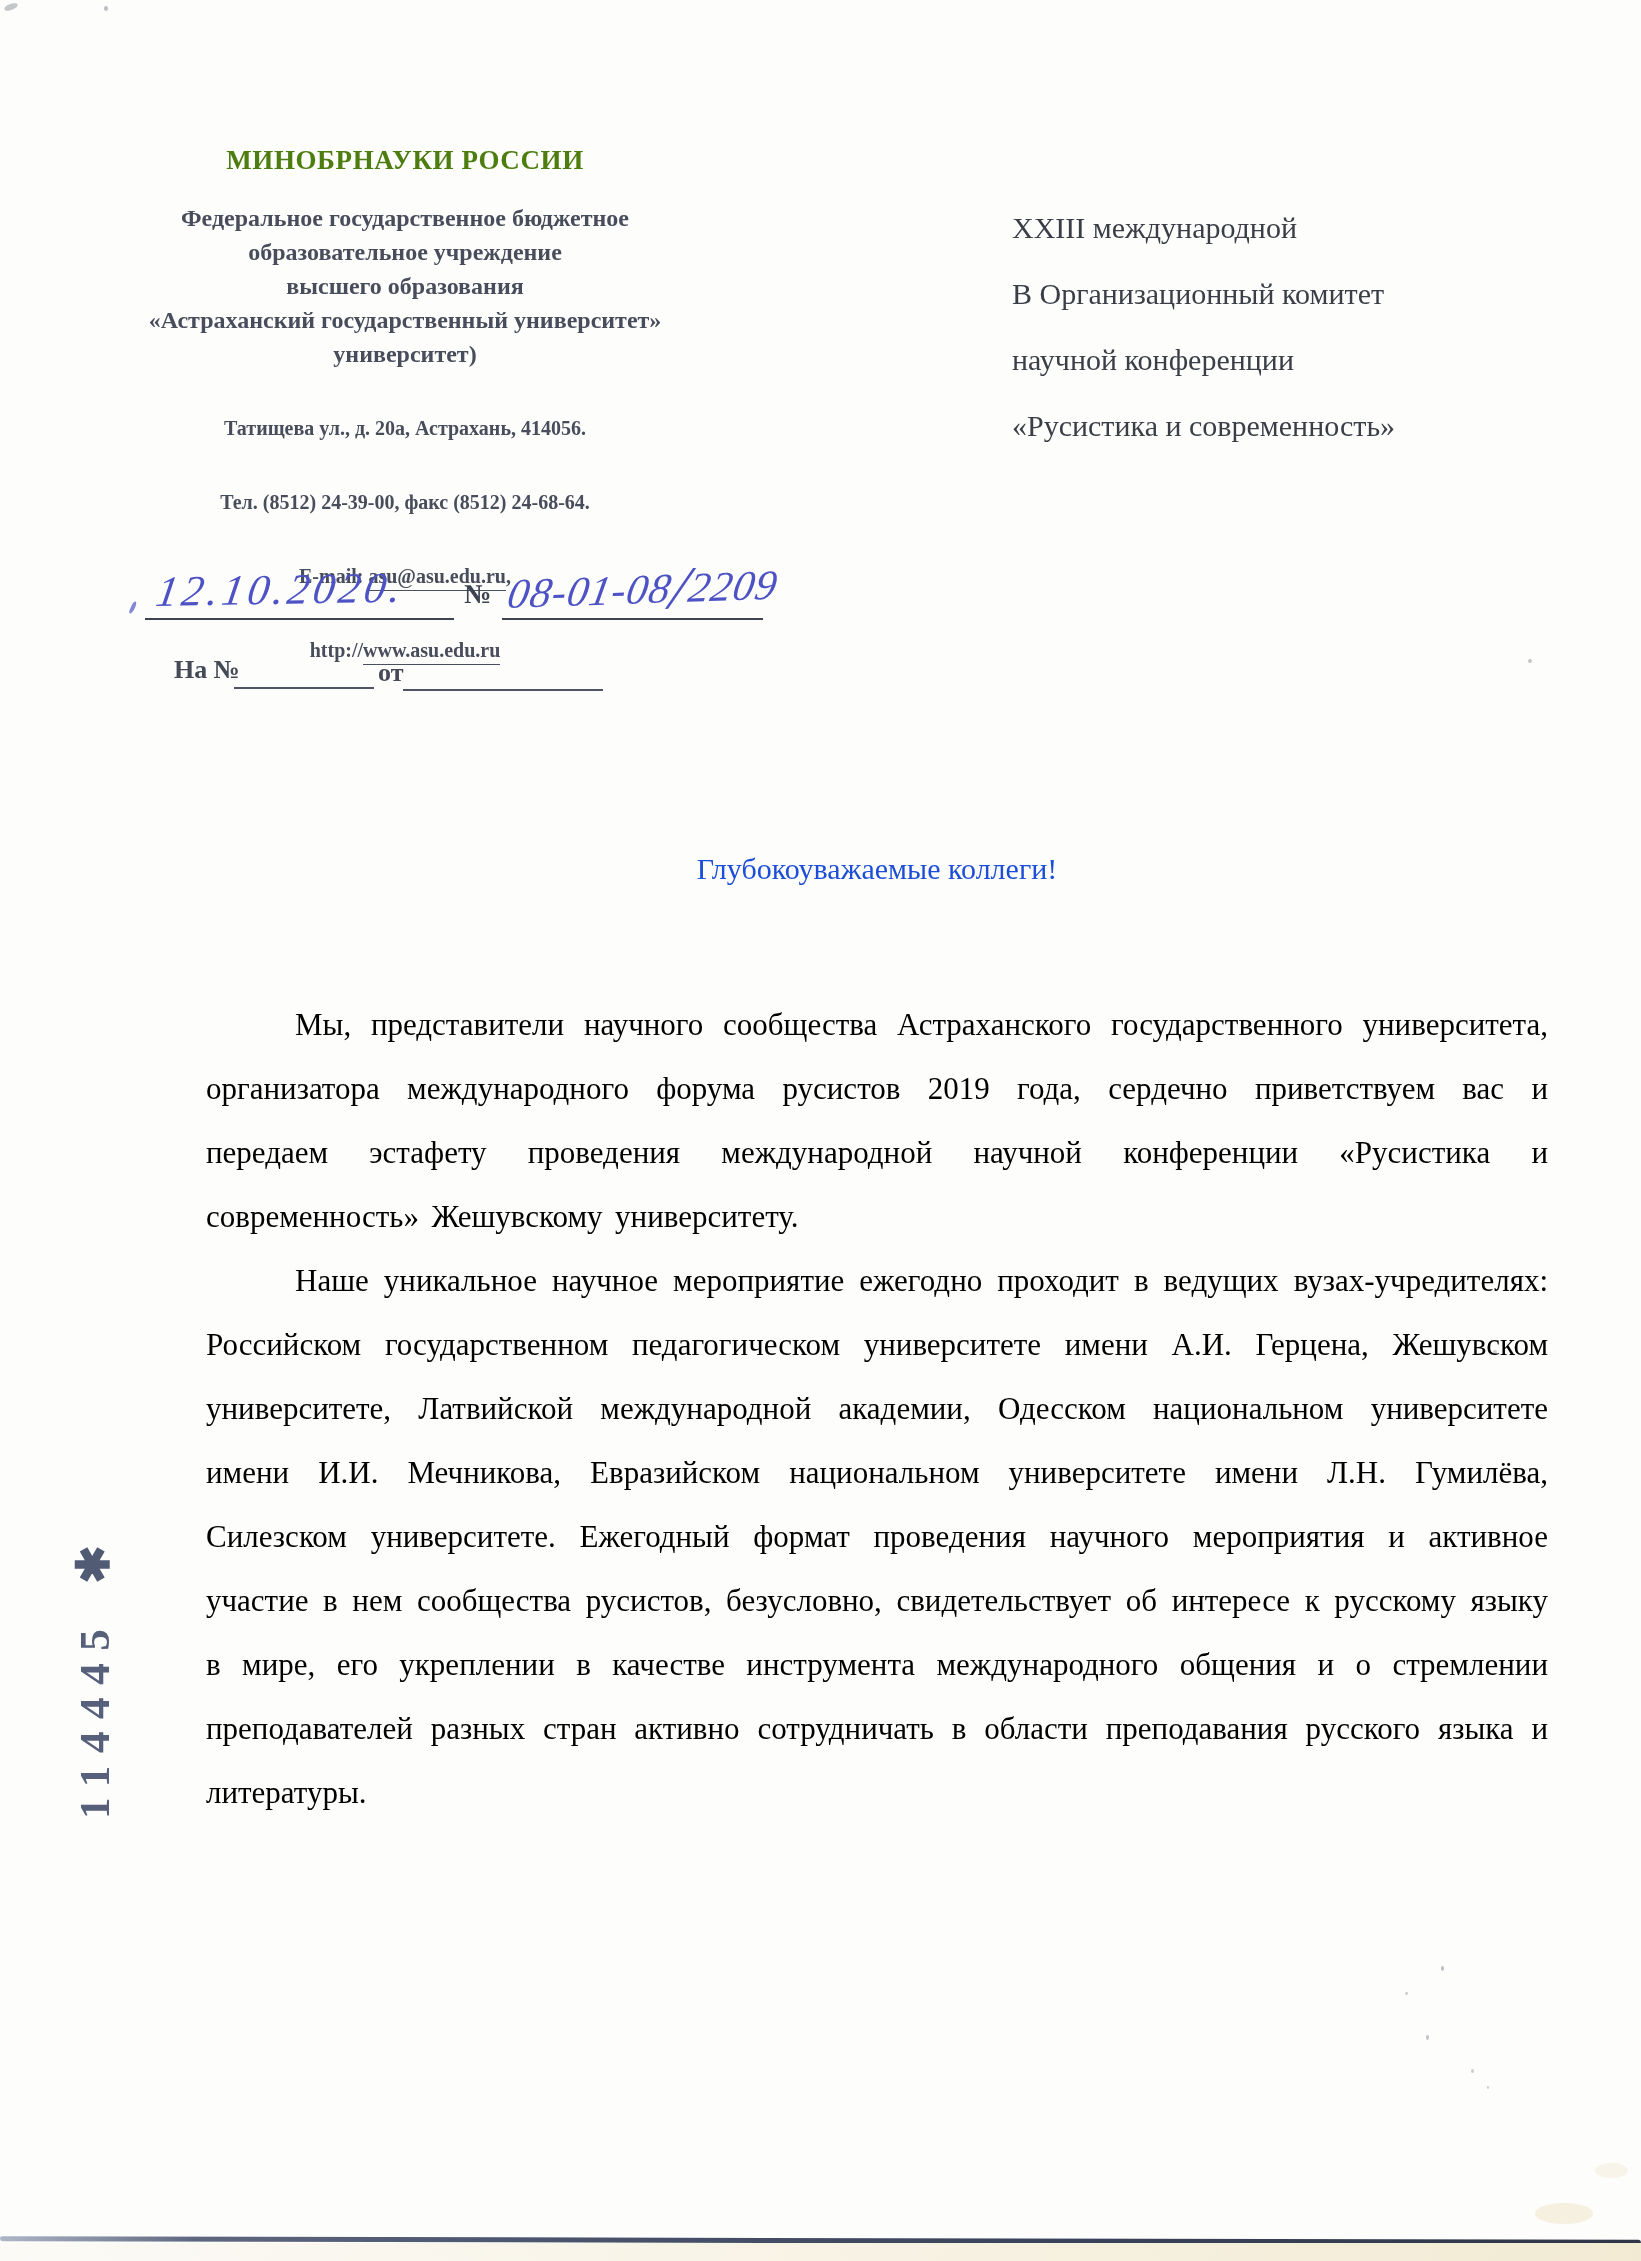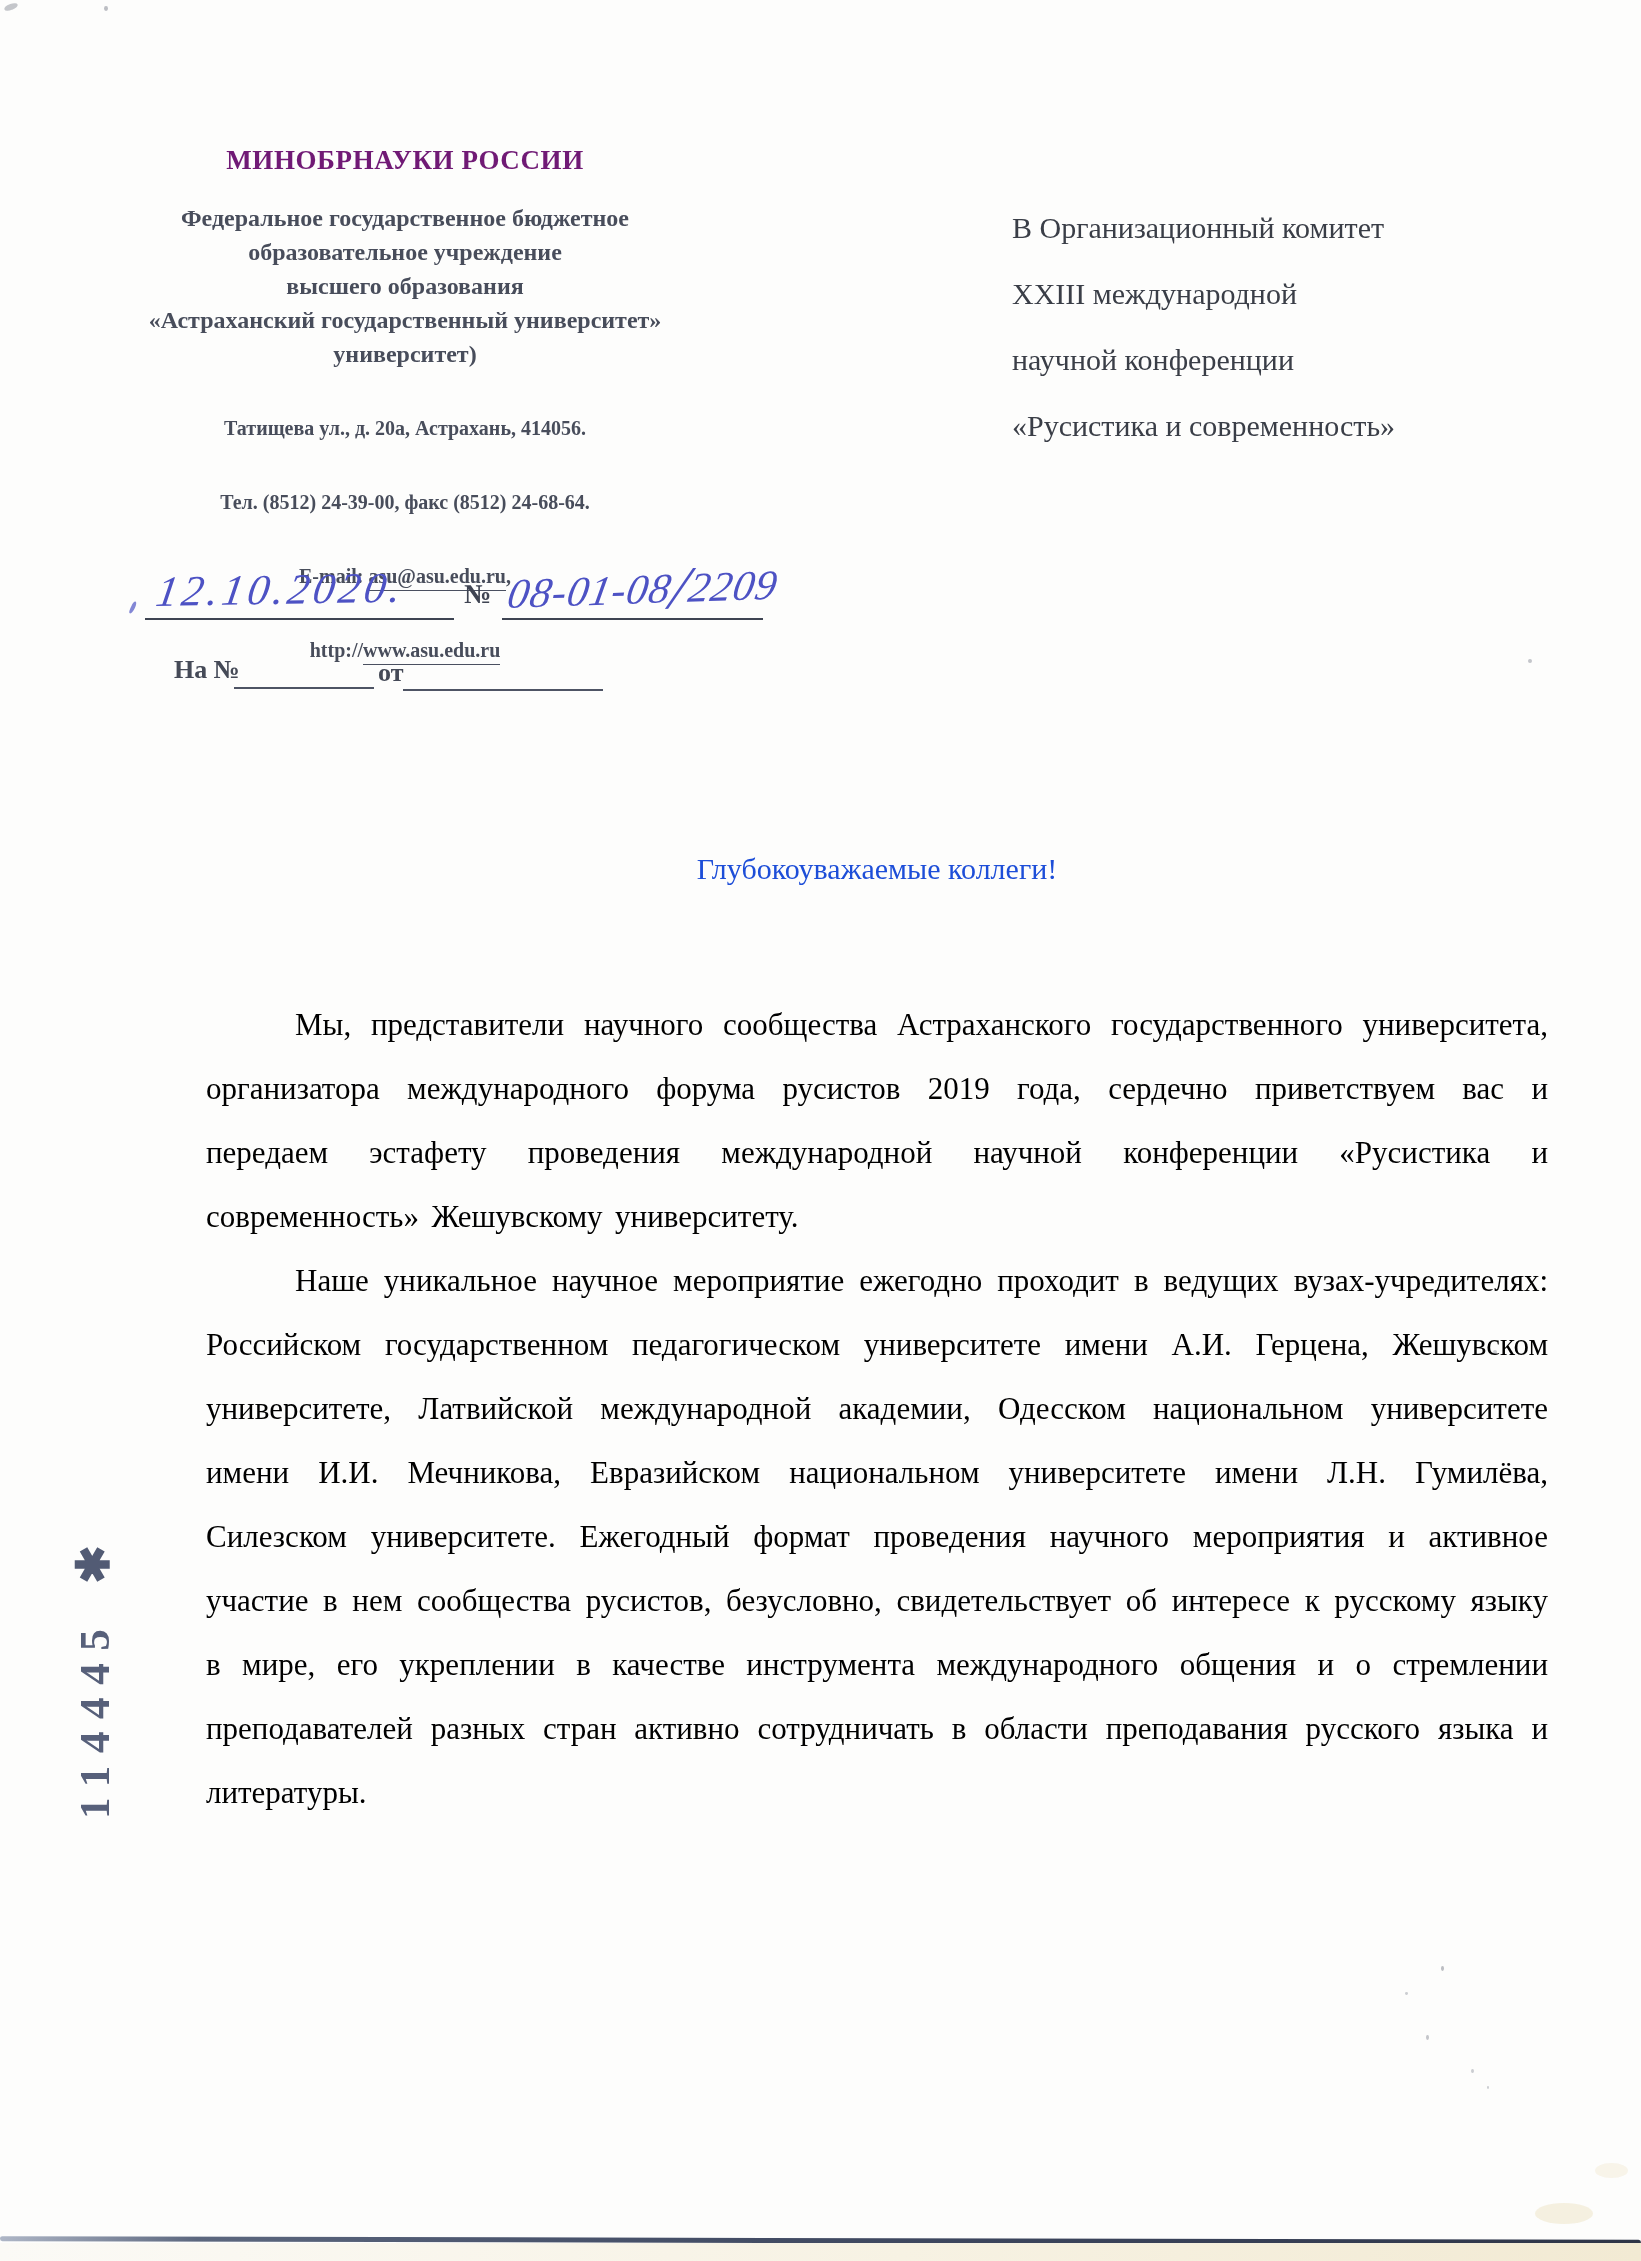--- a/index.html
+++ b/index.html
@@ -23,21 +23,21 @@
     top: 145px;
     width: 562px;
     text-align: center;
     color: #484d5b;
     font-weight: bold;
   }
   .ministry {
     font-size: 27px;
     letter-spacing: 0.6px;
     margin-bottom: 25px;
-    color: #701a75;
+    color: #4d7c0f;
   }
   .org-line { font-size: 24px; line-height: 34px; }
   .addr-block { margin-top: 29px; }
   .addr-line { font-size: 20px; line-height: 34px; margin-top: 40px; }
   .u {
     border-bottom: 1.9px solid #4a5060;
     padding-bottom: 3px;
   }
 
   
@@ -254,22 +254,22 @@
   </div>
 
   <div class="reply-row">
     <span class="reply-label na-no">На №</span>
     <span class="blank-line blank-1"></span>
     <span class="reply-label ot">от</span>
     <span class="blank-line blank-2"></span>
   </div>
 
   <div class="recipient-block">
+    <div>XXIII международной</div>
     <div>В Организационный комитет</div>
-    <div>XXIII международной</div>
     <div>научной конференции</div>
     <div>«Русистика и современность»</div>
   </div>
 
   <div class="salutation">Глубокоуважаемые коллеги!</div>
 
   <div class="body-text">
     <p>Мы, представители научного сообщества Астраханского государственного университета, организатора международного форума русистов 2019 года, сердечно приветствуем вас и передаем эстафету проведения международной научной конференции «Русистика и современность» Жешувскому университету.</p>
     <p>Наше уникальное научное мероприятие ежегодно проходит в ведущих вузах-учредителях: Российском государственном педагогическом университете имени А.И. Герцена, Жешувском университете, Латвийской международной академии, Одесском национальном университете имени И.И. Мечникова, Евразийском национальном университете имени Л.Н. Гумилёва, Силезском университете. Ежегодный формат проведения научного мероприятия и активное участие в нем сообщества русистов, безусловно, свидетельствует об интересе к русскому языку в мире, его укреплении в качестве инструмента международного общения и о стремлении преподавателей разных стран активно сотрудничать в области преподавания русского языка и литературы.</p>
   </div>

